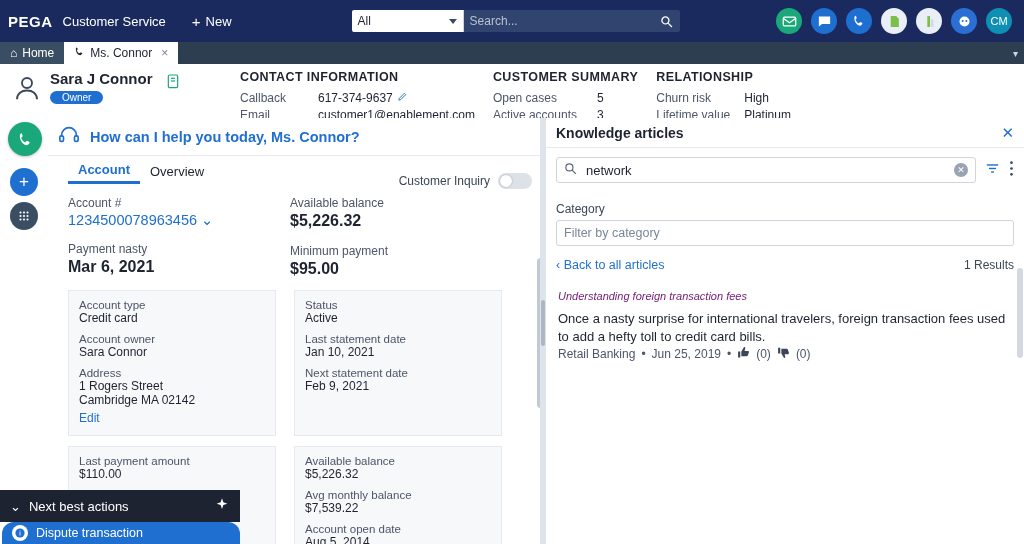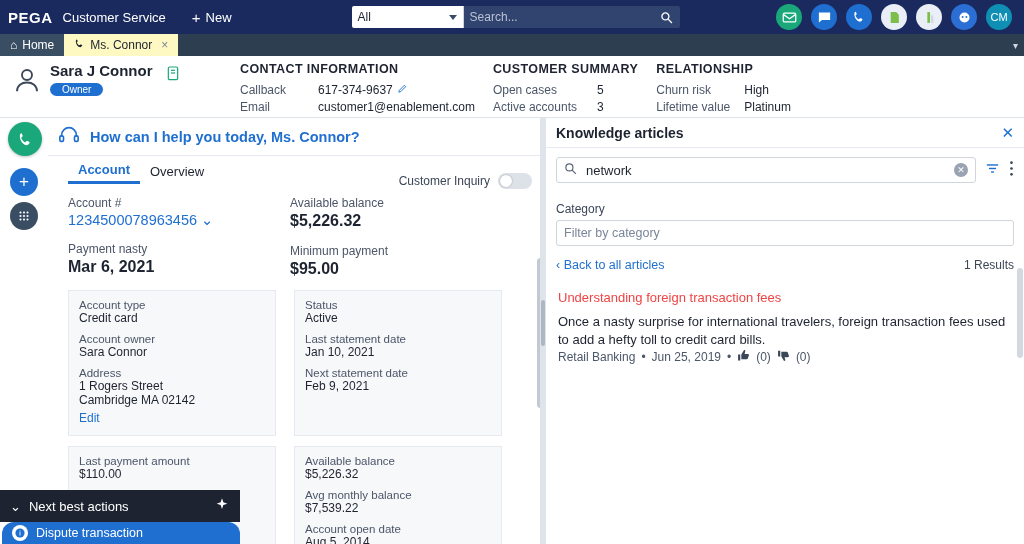--- a/index.html
+++ b/index.html
@@ -6,21 +6,21 @@
   html, body { margin:0; padding:0; }
   body {
     width:1024px; height:544px; overflow:hidden;
     font-family:"Liberation Sans", sans-serif;
     font-size:13px; color:#1d2330; background:#fff;
   }
   .app { position:relative; width:1024px; height:544px; background:#fff; }
 
   
   .topbar {
-    height:34px; background:#1a2a5e; display:flex; align-items:center;
+    height:42px; background:#1a2a5e; display:flex; align-items:center;
     padding:0 8px; color:#fff;justify-content:center;
   }
   .pega-logo { font-weight:bold; font-size:15px; letter-spacing:0.5px; margin-right:10px; }
   .app-name { font-size:13px; margin-right:26px; }
   .new-btn { display:flex; align-items:center; gap:5px; font-size:13px; cursor:pointer; }
   .new-plus { font-size:15px; }
   .search-wrap { margin-left:120px; display:flex; align-items:center; }
   .search-scope {
     width:112px; height:22px; background:#fff; color:#1d2330; border-radius:2px 0 0 2px;
     font-size:12px; display:flex; align-items:center; padding:0 6px; justify-content:space-between;
@@ -54,21 +54,21 @@
   }
 
   
   .tabstrip {
     height:22px; background:#2c3e50; display:flex; align-items:stretch; position:relative;
   }
   .tab {
     display:flex; align-items:center; gap:5px; padding:0 10px; font-size:12px; color:#fff; cursor:pointer;
   }
   .tab.inactive { background:#3a4e63; }
-  .tab.active { background:#fef9c3; color:#1d2330; }
+  .tab.active { background:#ffffff; color:#1d2330; }
   .tab .close-x { font-size:12px; color:#7a8599; margin-left:4px; }
   .tabstrip .caret-right { margin-left:auto; color:#cfd6e2; font-size:10px; padding:0 6px; display:flex; align-items:center; }
 
   
   .custhdr {
     height:62px; background:#fff; border-bottom:1px solid #dfe3ea;
     display:flex; align-items:flex-start; padding:6px 0 0 0;
   }
   .cust-id { width:240px; display:flex; gap:8px; padding-left:12px; }
   .cust-avatar { width:30px;height:30px;margin-top:3px; }
@@ -192,21 +192,21 @@
   .kp-cat-label { font-size:12px; color:#3b4657; margin-bottom:4px; }
   .kp-cat-input {
     width:100%; height:26px; border:1px solid #cfd4dd; border-radius:3px; font-size:12.5px;
     padding:0 7px; color:#1d2330; font-family:"Liberation Sans", sans-serif;
   }
   .kp-cat-input::placeholder{ color:#7a8599; }
   .kp-backrow { display:flex; align-items:center; padding:12px 10px 0 10px; }
   .kp-back { font-size:12.5px; color:#1f6fd0; cursor:pointer; }
   .kp-results { margin-left:auto; font-size:12px; color:#3b4657; }
   .kp-article { padding:18px 14px 0 12px; }
-  .kp-art-title { font-size:13px; color:#ef4444; cursor:pointer; }
+  .kp-art-title { font-size:11px; color:#701a75; cursor:pointer;font-style:italic; }
   .kp-art-body { font-size:13px; color:#1d2330; line-height:18px; margin-top:8px; }
   .kp-art-meta { font-size:12px; color:#4b5668; margin-top:0; display:flex; align-items:center; gap:6px; }
 
   .panel-divider {
     position:absolute; left:540px; top:118px; width:6px; bottom:0; background:#dfe3ea;
   }
   .panel-grip {
     position:absolute; left:541px; top:300px; width:4px; height:46px; background:#aeb6c4; border-radius:2px;
   }
   .vsb-right {

